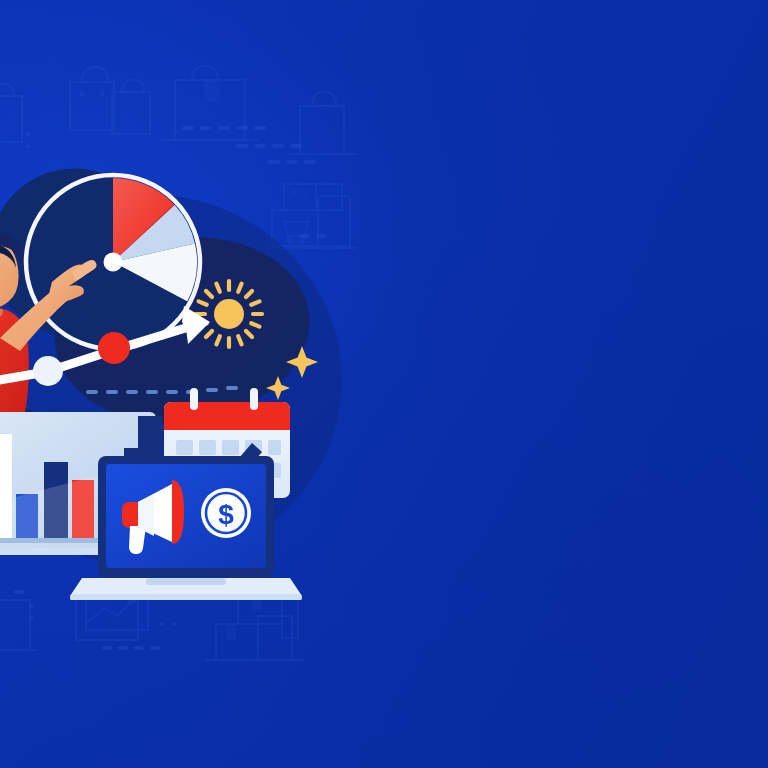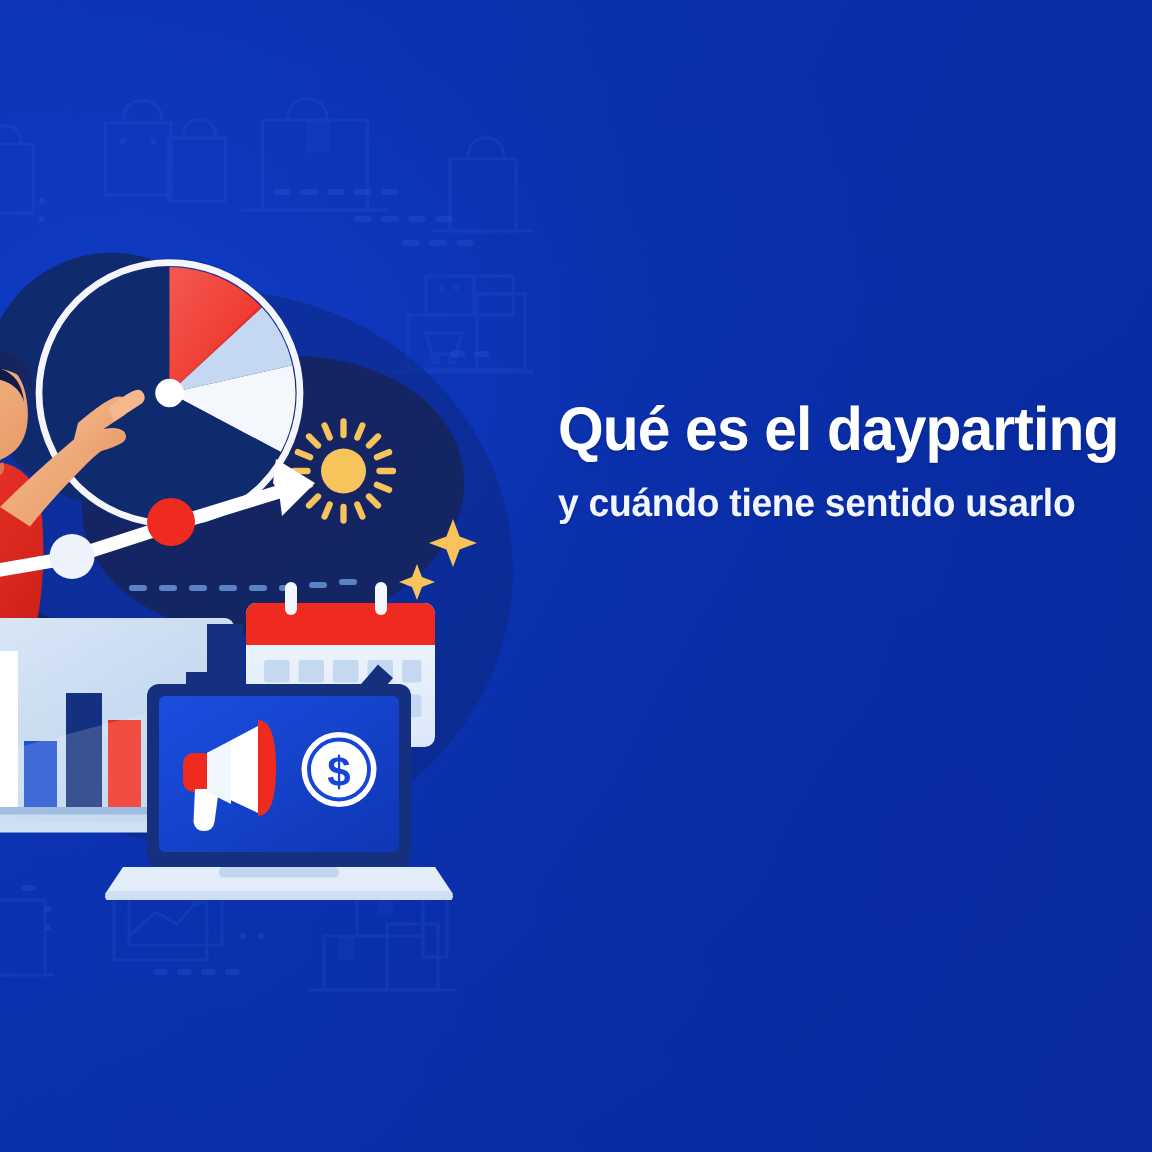--- a/index.html
+++ b/index.html
@@ -372,18 +372,14 @@
         <circle cx="240" cy="383" r="20" fill="none" stroke="#1546d8" stroke-width="2.6"></circle>
         <text x="240" y="394" text-anchor="middle" font-family="'Liberation Sans', sans-serif" font-size="28" font-weight="bold" fill="#1546d8">$</text>
       </g>
 
       <path d="M96,448 h208 l12,18 h-232 z" fill="#e3edf9"></path>
       <rect x="160" y="448" width="80" height="7" rx="3" fill="#c2d6ef"></rect>
       <rect x="84" y="464" width="232" height="7" rx="3.5" fill="#cfe0f4"></rect>
     </g>
   </svg>
 
-  <div id="text-block">
-    <h1 id="headline">Qué es el dayparting</h1>
-    <p id="subhead">y cuándo tiene sentido usarlo</p>
-  </div>
 
 </div>
 
 </body></html>

